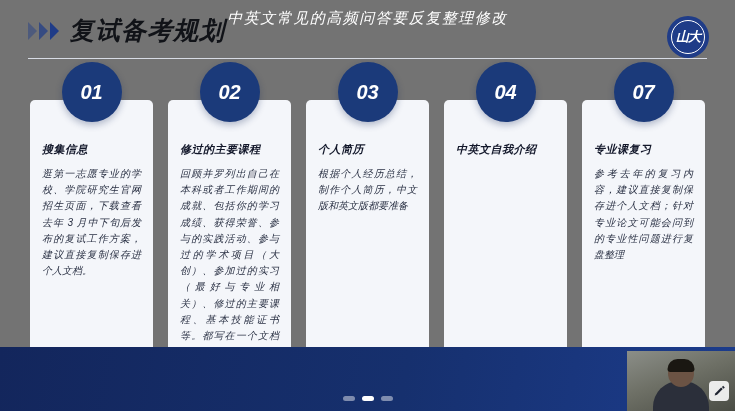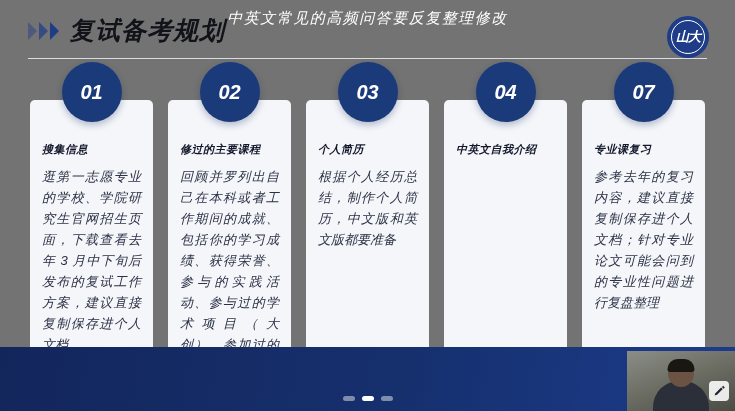--- a/index.html
+++ b/index.html
@@ -120,21 +120,21 @@
   }
 
   .card-title {
     font-size: 11px;
     font-weight: bold;
     color: #12172a;
     margin-bottom: 9px;
     letter-spacing: 0.5px;
   }
   .card-body {
-    font-size: 13px;
+    font-size: 10px;
     line-height: 1.62;
     color: #2b3245;
     text-align: justify;
   }
 
   
   .footer-bar {
     position: absolute;
     left: 0;
     bottom: 0;

